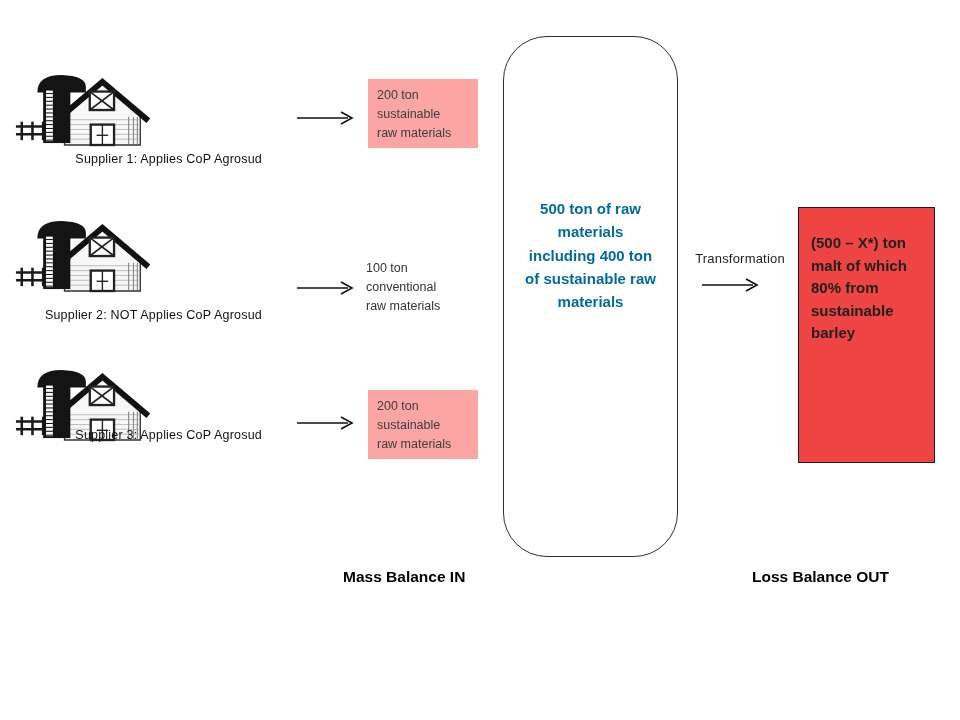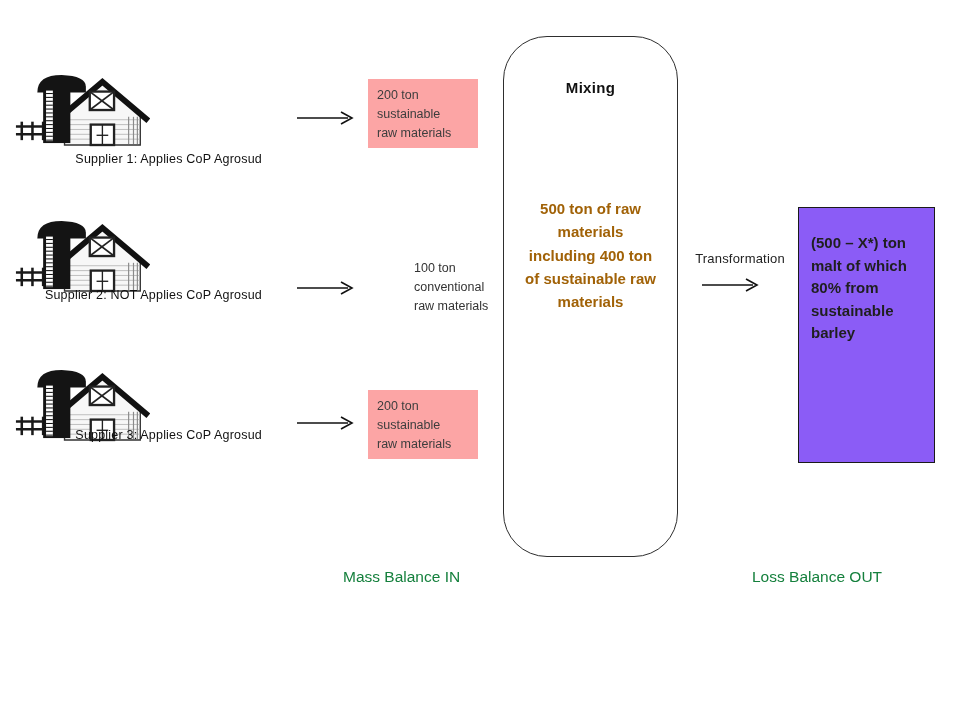--- a/index.html
+++ b/index.html
@@ -20,59 +20,59 @@
 
   
   .arrow-svg{position:absolute;width:62px;height:18px;}
 
   
   .material{
     position:absolute;left:368px;width:110px;height:69px;box-sizing:border-box;
     padding:7px 9px;font-size:12.5px;line-height:1.5;color:#3d3d3d;
   }
   .material.green{background:#fca5a5;}
-  .material.plain{left:366px;background:transparent;padding:4px 0;color:#333;margin-left:48px;}
+  .material.plain{left:366px;background:transparent;padding:4px 0;color:#333;}
 
   
   .mixing-box{
     position:absolute;left:503px;top:36px;width:175px;height:521px;box-sizing:border-box;
     border:1px solid #2e2e2e;border-radius:44px;background:#fff;
   }
   .mixing-title{
     position:absolute;top:42px;left:0;width:100%;text-align:center;
     font-weight:bold;font-size:15px;color:#111;letter-spacing:.3px;
   }
   .mixing-body{
     position:absolute;top:160px;left:0;width:100%;text-align:center;
-    font-size:15px;font-weight:600;line-height:1.55;color:#a16207;
+    font-size:15px;font-weight:600;line-height:1.55;color:#0369a1;
   }
 
   
   .transformation-label{
     position:absolute;left:686px;top:251px;width:108px;text-align:center;
     font-size:13px;color:#222;letter-spacing:.2px;
   }
 
   
   .output-box{
     position:absolute;left:798px;top:207px;width:137px;height:256px;box-sizing:border-box;
-    border:1.5px solid #1a1a1a;background:#8b5cf6;
+    border:1.5px solid #1a1a1a;background:#ef4444;
   }
   .output-main{
     position:absolute;left:12px;top:24px;width:115px;
     font-size:15px;font-weight:600;line-height:1.5;color:#1f1f1f;
   }
   .output-footnote{
     position:absolute;left:12px;top:184px;width:115px;
     font-size:13px;line-height:1.65;color:#2e2e2e;
   }
 
   
   .footer-label{
-    position:absolute;top:568px;font-weight:normal;font-size:15.5px;color:#15803d;
+    position:absolute;top:568px;font-weight:bold;font-size:15.5px;color:#000000;
   }
   .footer-in{left:343px;}
   .footer-out{left:752px;}
 </style>
 </head>
 <body>
 
 <svg width="0" height="0" style="position:absolute" aria-hidden="true">
   <symbol id="barn" viewBox="0 0 140 82">
 
@@ -144,21 +144,21 @@
     <use href="#flow-arrow"></use>
   </svg>
 <div class="material green pre" style="top:79px">200 ton
 sustainable
 raw materials</div>
 
 <div class="abs">
   <svg class="barn-svg" style="left:14px;top:216px">
       <use href="#barn"></use>
     </svg>
-  <div class="supplier-label" style="top:288px">Supplier 2: NOT Applies CoP Agrosud</div>
+  <div class="supplier-label" style="top:308px">Supplier 2: NOT Applies CoP Agrosud</div>
 </div>
 <svg class="arrow-svg" style="left:295px;top:279px">
     <use href="#flow-arrow"></use>
   </svg>
 <div class="material plain pre" style="top:255px">100 ton
 conventional
 raw materials</div>
 
 <div class="abs">
   <svg class="barn-svg" style="left:14px;top:365px">
@@ -167,21 +167,20 @@
   <div class="supplier-label" style="top:428px">Supplier 3: Applies CoP Agrosud</div>
 </div>
 <svg class="arrow-svg" style="left:295px;top:414px">
     <use href="#flow-arrow"></use>
   </svg>
 <div class="material green pre" style="top:390px">200 ton
 sustainable
 raw materials</div>
 
 <div class="mixing-box">
-  <div class="mixing-title">Mixing</div>
   <div class="mixing-body pre">500 ton of raw
 materials
 including 400 ton
 of sustainable raw
 materials</div>
 </div>
 
 <div class="transformation-label">Transformation</div>
 <svg class="arrow-svg" style="left:700px;top:276px">
     <use href="#flow-arrow"></use>

